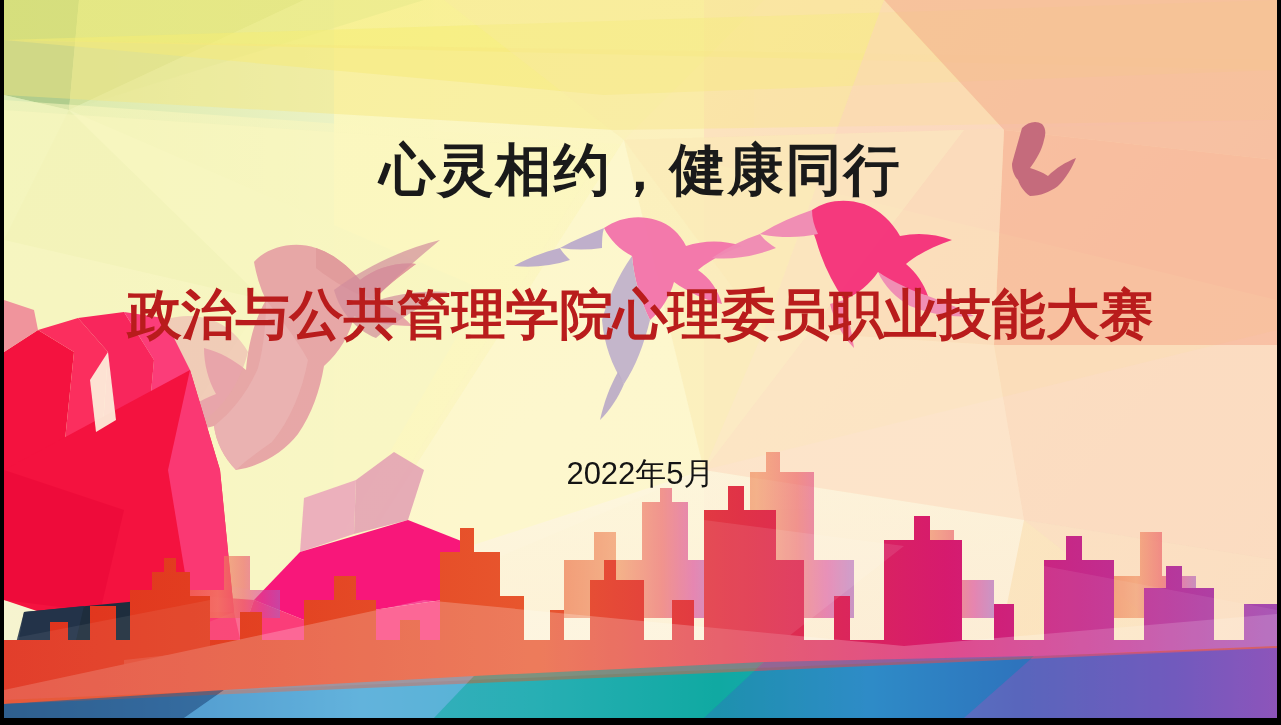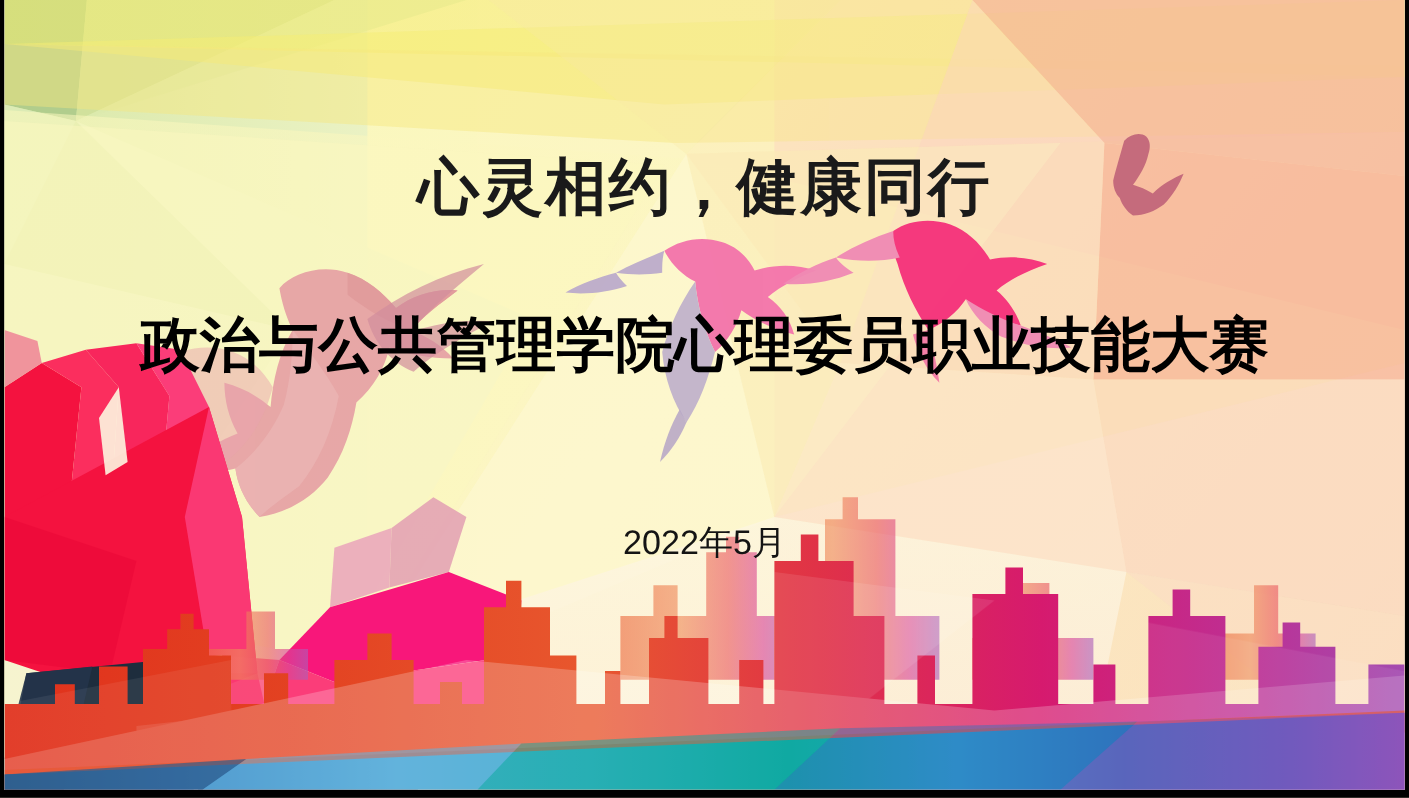--- a/index.html
+++ b/index.html
@@ -68,30 +68,30 @@
   }
 
   .title-sub {
     position: absolute;
     left: 0;
     top: 283px;
     width: 100%;
     text-align: center;
     font-size: 54px;
     font-weight: bold;
-    color: #000000;
+    color: #b91c1c;
     letter-spacing: 0px;
     line-height: 1.15;
     white-space: nowrap;
   }
 
   .title-date {
     position: absolute;
     left: 0;
-    top: 473px;
+    top: 453px;
     width: 100%;
     text-align: center;
     font-size: 31px;
     font-weight: normal;
     color: #141414;
     letter-spacing: 0px;
     white-space: nowrap;
   }
 </style>
 </head>

